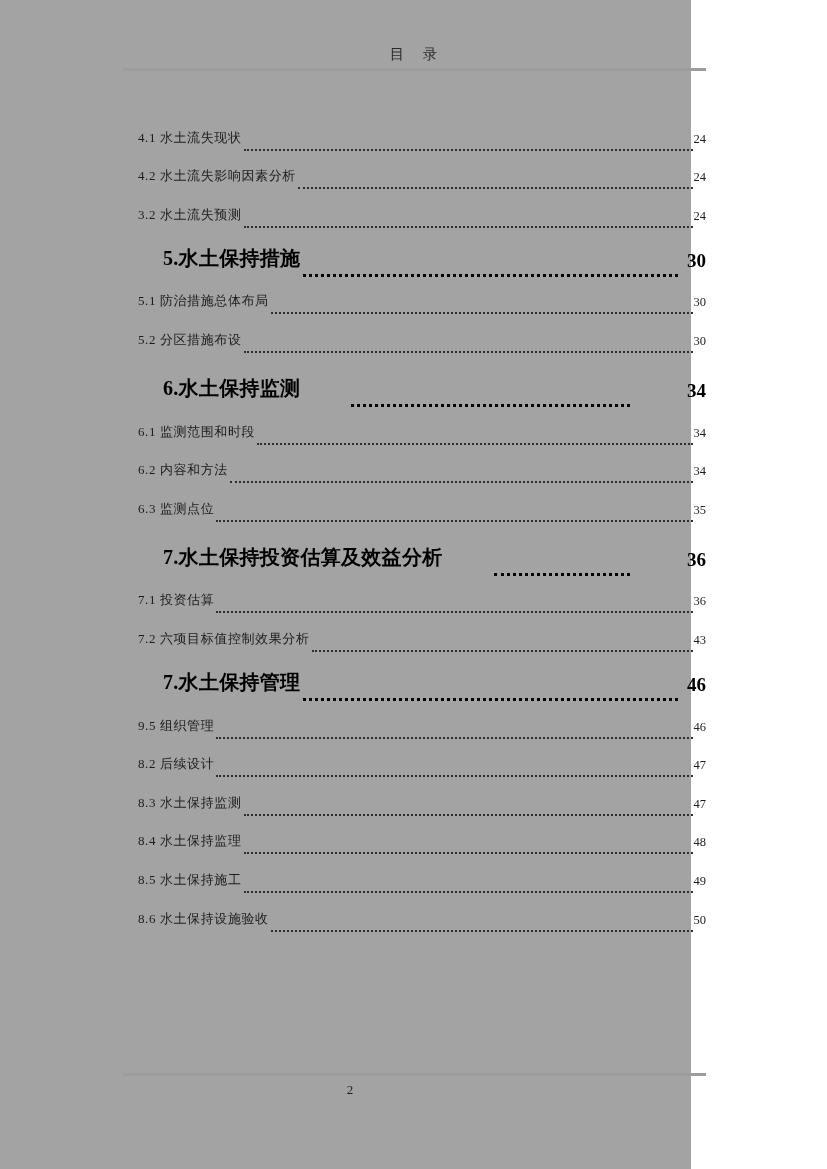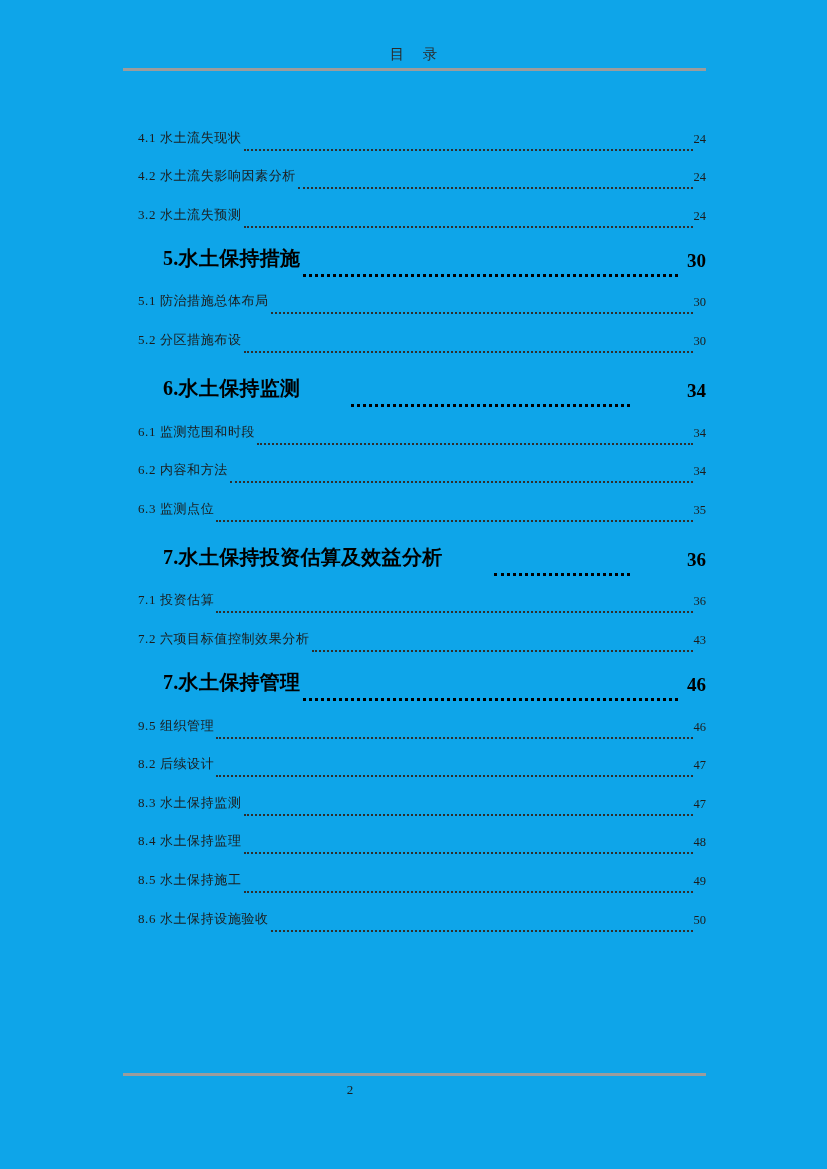--- a/index.html
+++ b/index.html
@@ -3,21 +3,21 @@
 <meta charset="utf-8">
 <style>
   html, body { margin: 0; padding: 0; }
   body {
     width: 827px; height: 1169px;
     background: #ffffff;
     font-family: "Liberation Serif", "DejaVu Serif", serif;
     color: #1a1a1a;
     overflow: hidden;
   }
-  .page { position: relative; width: 827px; height: 1169px; background: #0ea5e9; }
+  .page { position: relative; width: 691px; height: 1169px; background: #a3a3a3; }
 
   
   .header { position: absolute; top: 0; left: 123px; width: 583px; }
   .header-title {
     padding-top: 45px;
     text-align: center;
     font-size: 14.5px;
     color: #2b2b2b;
     letter-spacing: 2px;
   }

